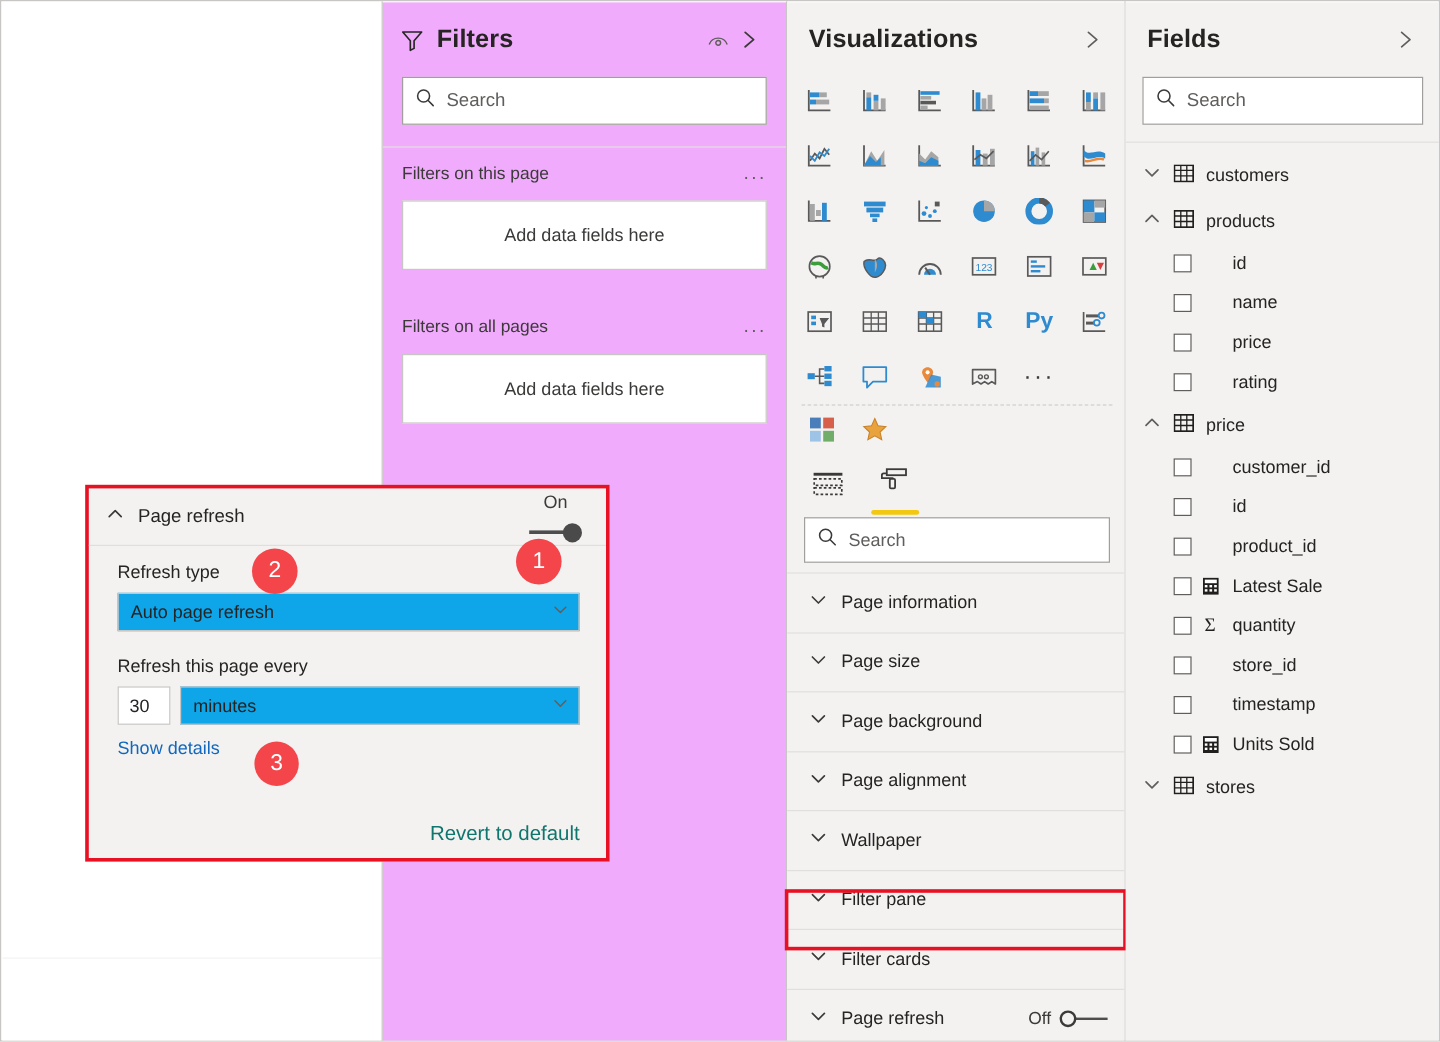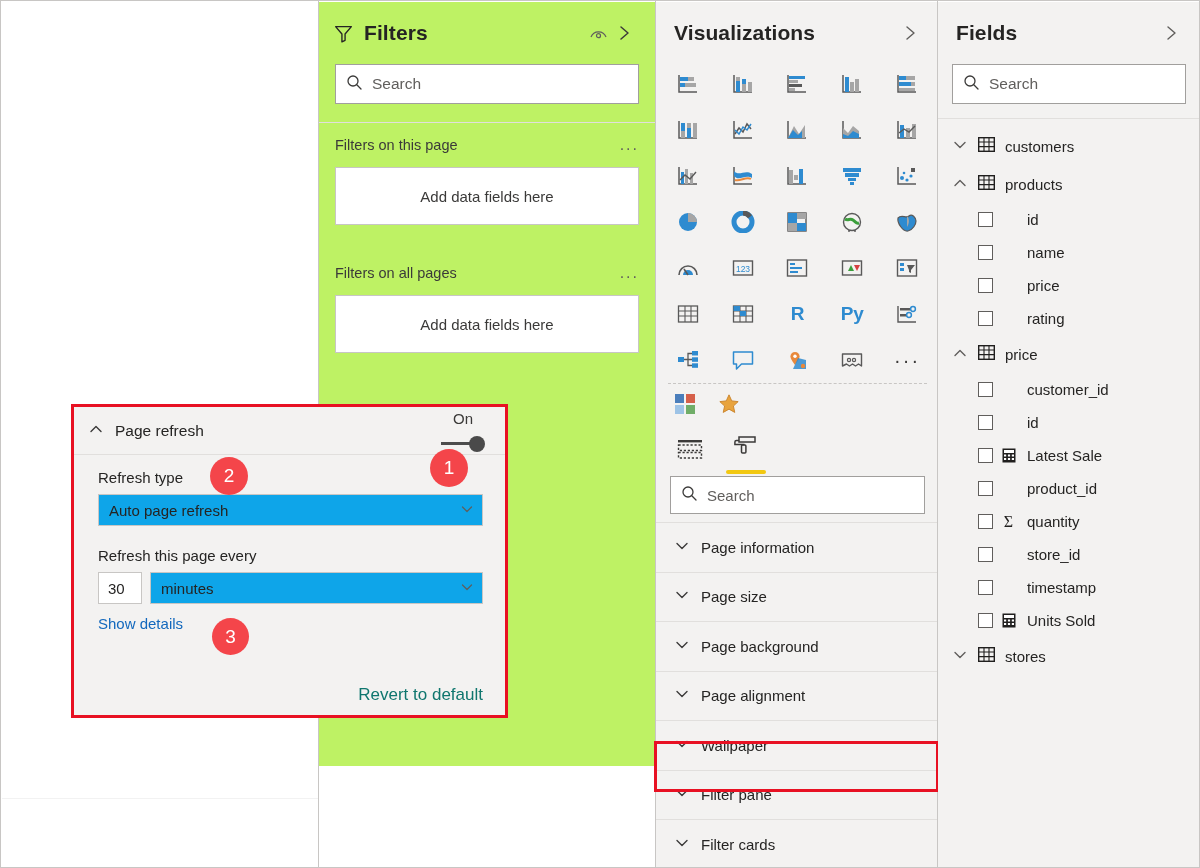--- a/index.html
+++ b/index.html
@@ -27,22 +27,22 @@
   .canvas-sep {
     position:absolute; left:1px; top:797px; width:316px; height:1px;
     background:linear-gradient(to bottom,#ededed,#f7f7f7);
   }
   .vdiv {
     position:absolute; top:0; width:1px; height:868px; background:#c8c6c4;
   }
 
   
   .filters {
-    position:absolute; left:318px; top:1px; width:336px; height:764px;
-    background:#bef264;
+    position:absolute; left:318px; top:1px; width:336px; height:866px;
+    background:#f0abfc;
   }
   .pane-head {
     display:flex; align-items:center; height:62px; padding:0 18px 0 14px;
   }
   .pane-title {
     font-size:21px; font-weight:600; color:#252423; letter-spacing:.1px;
   }
   .filter-funnel { margin-right:10px; display:flex; align-items:center; }
   .head-spacer { flex:1; }
   .head-icon { width:26px; height:26px; display:flex; align-items:center; justify-content:center; cursor:pointer; }
@@ -64,21 +64,21 @@
   }
   .gap26 { height:26px; }
 
   
   .viz {
     position:absolute; left:655px; top:1px; width:281px; height:866px;
     background:#f3f2f1;
   }
   .viz .pane-head { padding:0 14px 0 18px; }
   .viz-grid {
-    display:grid; grid-template-columns:repeat(5, 1fr);
+    display:grid; grid-template-columns:repeat(6, 1fr);
     padding:4px 10px 2px 12px; row-gap:4px; column-gap:0;gap:15px;
   }
   .viz-cell {
     height:31px; display:flex; align-items:center; justify-content:center;
     cursor:pointer;
   }
   .viz-sep {
     margin:6px 10px 0 12px; border-top:1px dashed #c8c6c4;
   }
   .viz-extra { display:flex; align-items:center; gap:22px; padding:9px 0 9px 18px; }
@@ -704,41 +704,41 @@
             </svg></span>
           <span>price</span>
         </div>
         <div class="fld-row noicon">
           <span class="chk"></span>
           <span class="fld-name">customer_id</span>
         </div>
         <div class="fld-row noicon">
           <span class="chk"></span>
           <span class="fld-name">id</span>
+        </div>
+        <div class="fld-row noicon">
+          <span class="chk"></span>
+          <span class="fld-name">product_id</span>
         </div>
         <div class="fld-row">
           <span class="chk"></span>
           <span class="fld-icon">
             <svg width="14" height="15" viewBox="0 0 14 15">
               <rect x="0.5" y="0.5" width="13" height="14" fill="#201f1e"></rect>
               <rect x="2" y="2" width="10" height="3" fill="#fff"></rect>
               <rect x="2" y="6.5" width="2.2" height="2" fill="#fff"></rect>
               <rect x="5.9" y="6.5" width="2.2" height="2" fill="#fff"></rect>
               <rect x="9.8" y="6.5" width="2.2" height="2" fill="#fff"></rect>
               <rect x="2" y="10" width="2.2" height="2" fill="#fff"></rect>
               <rect x="5.9" y="10" width="2.2" height="2" fill="#fff"></rect>
               <rect x="9.8" y="10" width="2.2" height="2" fill="#fff"></rect>
             </svg>
           </span>
           <span class="fld-name">Latest Sale</span>
         </div>
-        <div class="fld-row noicon">
-          <span class="chk"></span>
-          <span class="fld-name">product_id</span>
-        </div>
         <div class="fld-row">
           <span class="chk"></span>
           <span class="fld-icon">
             <span style="font:400 16px 'Liberation Serif',serif;color:#201f1e">Σ</span>
           </span>
           <span class="fld-name">quantity</span>
         </div>
         <div class="fld-row noicon">
           <span class="chk"></span>
           <span class="fld-name">store_id</span>

